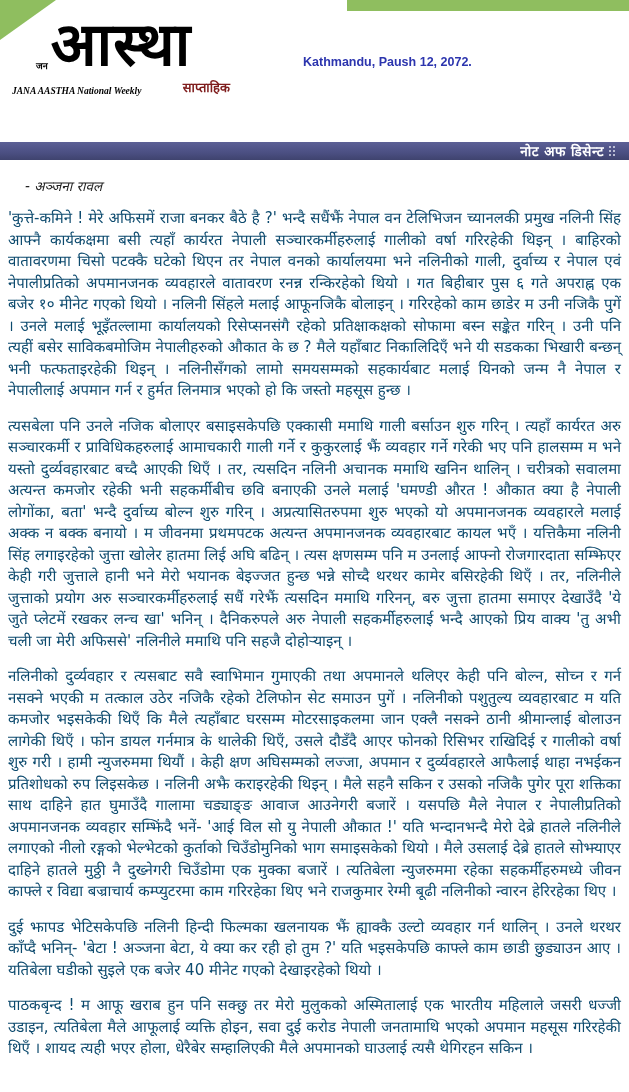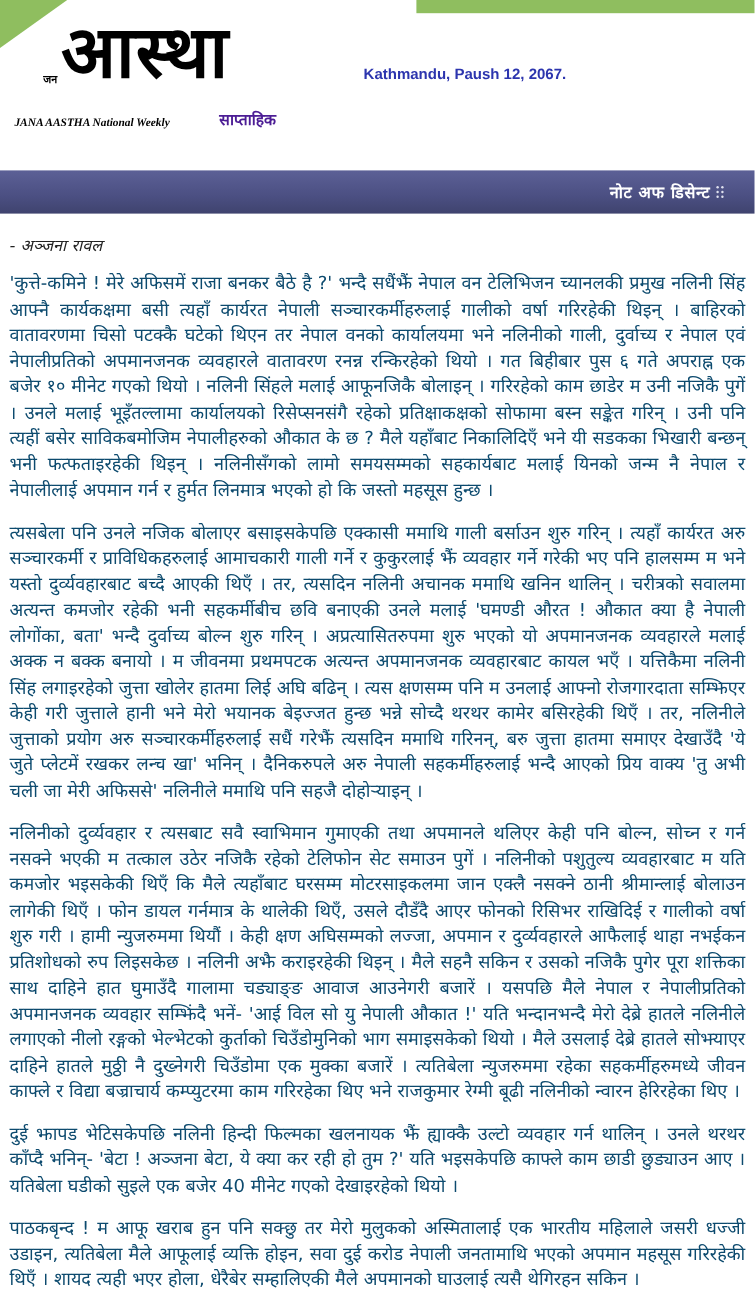--- a/index.html
+++ b/index.html
@@ -10,61 +10,61 @@
   .green-corner{position:absolute;left:0;top:0;width:56px;height:40px;
     clip-path:polygon(0 0,56px 0,0 40px);background:#8fbe5f;}
   .green-topbar{position:absolute;left:347px;top:0;width:282px;height:11px;background:#8fbe5f;}
 
   
   .masthead{position:relative;height:142px;text-align:center;}
   .logo-block{position:absolute;left:12px;top:12px;width:218px;}
   .logo-main{font-size:60px;line-height:64px;font-weight:bold;color:#000;
     letter-spacing:1px;font-family:"DejaVu Sans",sans-serif;}
   .logo-jan{position:absolute;left:24px;top:47px;font-size:9px;color:#000;font-weight:bold;}
-  .logo-row{display:flex;justify-content:space-between;align-items:flex-end;margin-top:14px;}
+  .logo-row{display:flex;justify-content:space-between;align-items:flex-end;margin-top:2px;}
   .logo-english{font-family:"Liberation Serif",serif;font-style:italic;font-weight:bold;
     font-size:9.5px;color:#000;white-space:nowrap;}
-  .logo-weekly{font-size:13px;font-weight:bold;color:#4c1d95;}
+  .logo-weekly{font-size:13px;font-weight:bold;color:#7f1d1d;}
   .dateline{position:absolute;left:303px;top:55px;color:#2c35ae;font-weight:bold;
     font-size:12.5px;font-family:"Liberation Sans",sans-serif;}
 
   
-  .section-bar{position:relative;height:36px;background:linear-gradient(180deg,#5c6096 0%,#4b4f82 60%,#3f436e 100%);
-    display:flex;align-items:center;justify-content:flex-end;padding-right:24px;box-sizing:border-box;}
+  .section-bar{position:relative;height:18px;background:linear-gradient(180deg,#5c6096 0%,#4b4f82 60%,#3f436e 100%);
+    display:flex;align-items:center;justify-content:flex-end;padding-right:12px;box-sizing:border-box;}
   .section-label{color:#ffffff;font-size:13.5px;font-weight:bold;letter-spacing:.5px;}
   .dots-icon{position:relative;width:8px;height:12px;margin-left:5px;}
   .dots-icon::before{content:"";position:absolute;left:0;top:1px;width:2px;height:2px;
     background:#dfe1ee;border-radius:1px;
     box-shadow:0 4px #dfe1ee,0 8px #dfe1ee,4px 0 #dfe1ee,4px 4px #dfe1ee,4px 8px #dfe1ee;}
 
   
   .article{padding:0 8px;}
   .headline{margin:7px 0 0 0;font-size:22px;line-height:30px;font-weight:bold;color:#0d0d0d;}
-  .byline{margin:17px 0 0 0;font-style:italic;font-size:13.5px;color:#222;}
+  .byline{margin:17px 0 0 17px;font-style:italic;font-size:13.5px;color:#222;}
   .body-text{margin-top:13px;}
   .body-para{margin:0 0 14px 0;font-size:15px;line-height:21.5px;text-align:justify;color:#0c4a6e;}
 </style>
 </head>
 <body>
 
 <div class="page">
 
   <div class="green-corner"></div>
   <div class="green-topbar"></div>
 
   <header class="masthead">
     <div class="logo-block">
       <div class="logo-main">आस्था</div>
       <div class="logo-jan">जन</div>
       <div class="logo-row">
         <span class="logo-english">JANA AASTHA National Weekly</span>
         <span class="logo-weekly">साप्ताहिक</span>
       </div>
     </div>
-    <div class="dateline">Kathmandu, Paush 12, 2067.</div>
+    <div class="dateline">Kathmandu, Paush 12, 2072.</div>
   </header>
 
   <div class="section-bar">
     <span class="section-label">नोट अफ डिसेन्ट</span>
     <span class="dots-icon"></span>
   </div>
 
   <main class="article">
     <div class="byline">- अञ्जना रावल</div>
     <div class="body-text">

